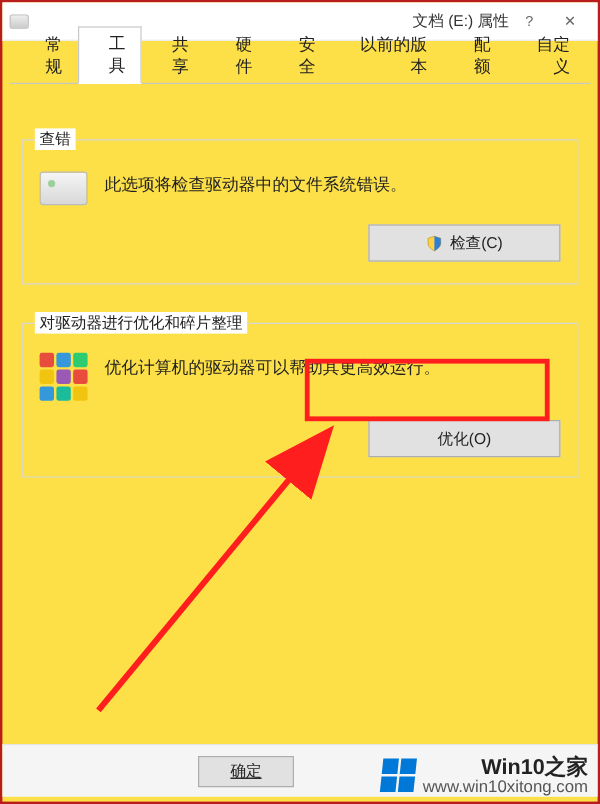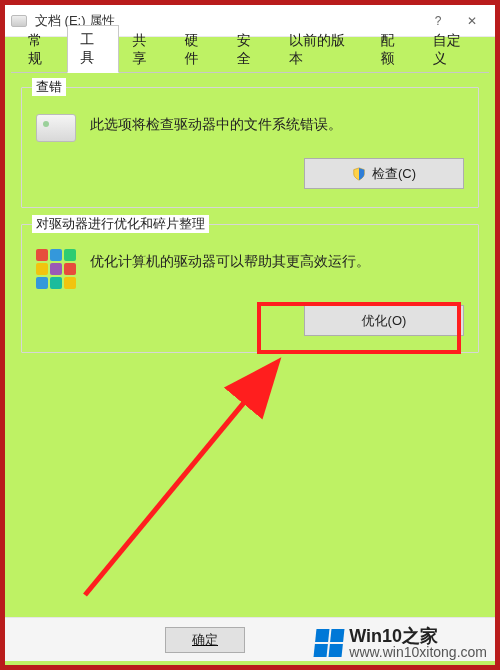--- a/index.html
+++ b/index.html
@@ -9,23 +9,24 @@
     height: 670px;
     font-family: "Microsoft YaHei", "Segoe UI", sans-serif;
     font-size: 13px;
     background: #ffffff;
     position: relative;
     overflow: hidden;
   }
   .window {
     width: 500px;
     height: 670px;
-    background: #bef264;
-    border: 5px solid #b91c1c;
-    position: relative;
+    background: #fde047;
+    border: 2px solid #b91c1c;
+    position: relative;
+    text-align: right;
   }
   .titlebar {
     height: 32px;
     display: flex;
     align-items: center;
     padding: 0 6px;
     background: #ffffff;
     color: #333;
     font-size: 13px;
     border-bottom: 1px solid #eaeaea;
@@ -73,20 +74,21 @@
   }
   .tab-page {
     padding: 14px 10px 10px 10px;
   }
   .groupbox {
     border: 1px solid #d6d6d6;
     border-radius: 1px;
     position: relative;
     padding: 22px 14px 18px 14px;
     margin-bottom: 16px;
+    margin-top: 32px;
   }
   .groupbox .legend {
     position: absolute;
     top: -10px; left: 10px;
     background: #ffffff;
     padding: 0 4px;
     font-size: 13px;
     color: #222;
   }
   .row {

